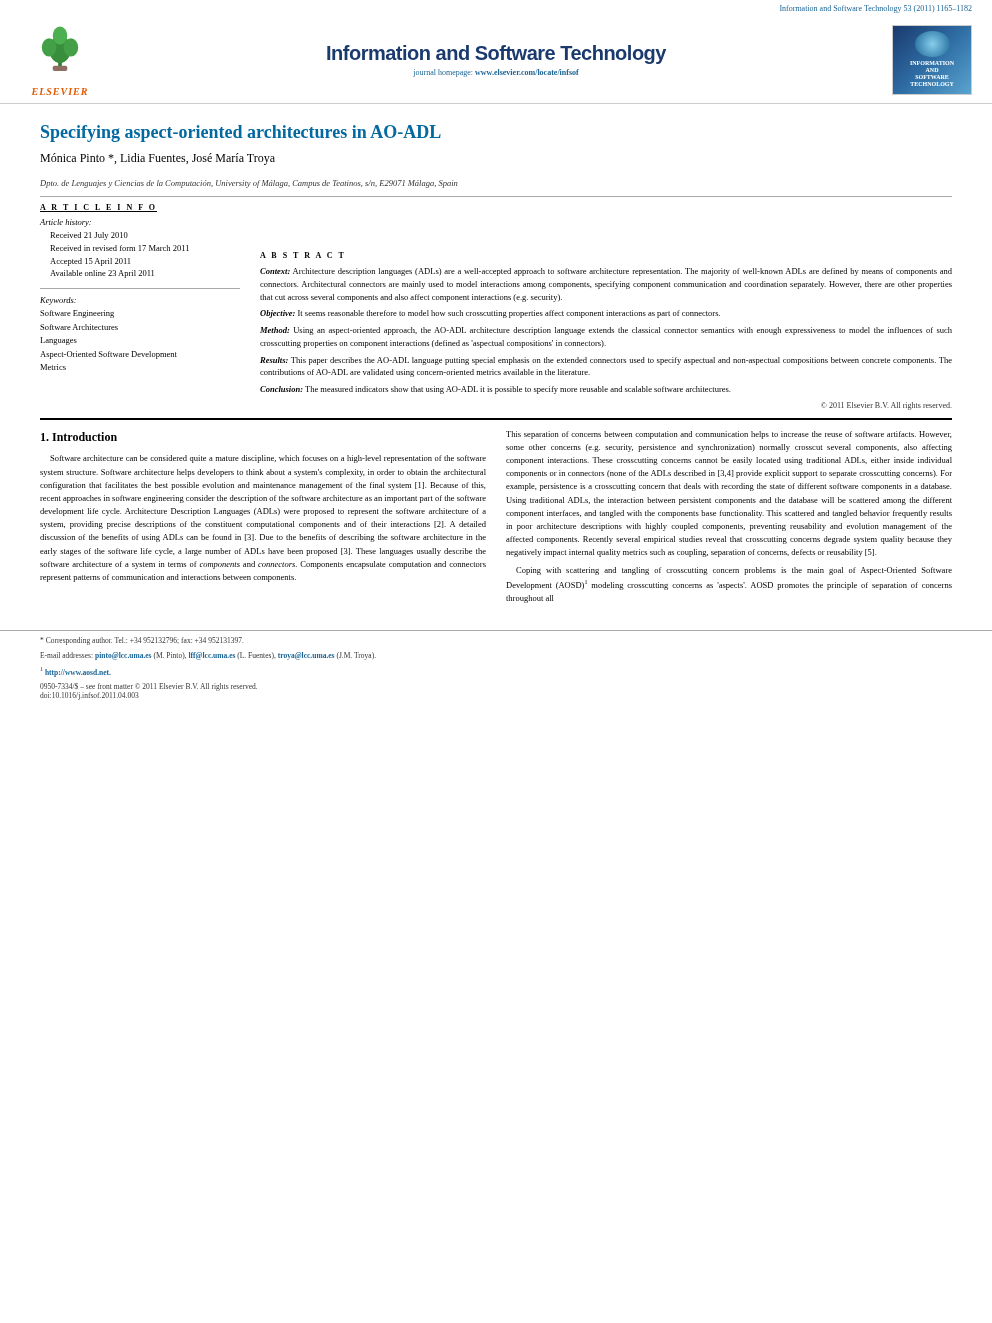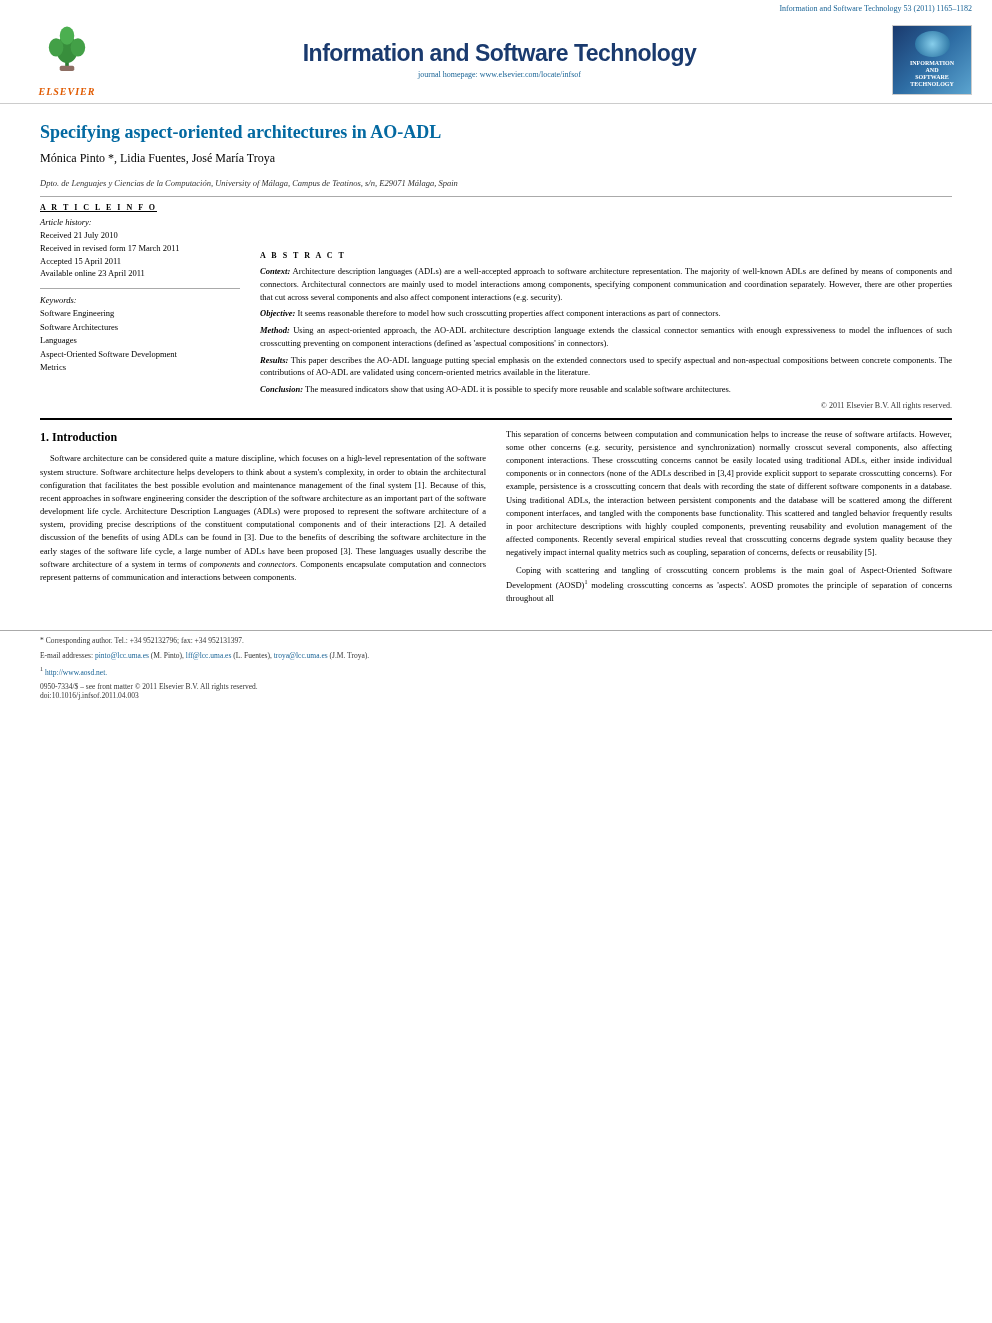--- a/index.html
+++ b/index.html
@@ -8,21 +8,21 @@
       font-family: "Times New Roman", Times, serif;
       font-size: 9.5px;
       color: #000;
       width: 992px;
       min-height: 1323px;
     }
 
     
     .top-header {
       border-bottom: 1px solid #ccc;
-      padding: 4px 20px 0 27px;
+      padding: 4px 20px 0 20px;
     }
     .journal-ref {
       text-align: right;
       font-size: 8px;
       color: #1a6496;
       padding-bottom: 3px;
     }
     .journal-banner {
       display: flex;
       align-items: center;
@@ -53,21 +53,21 @@
     }
     .sciencedirect-link {
       font-size: 8px;
       color: #555;
       margin-bottom: 3px;
     }
     .sciencedirect-link span {
       color: #f47920;
     }
     .journal-title-banner {
-      font-size: 23px;
+      font-size: 20px;
       font-weight: bold;
       color: #1a3a6e;
       font-family: Arial, sans-serif;
       letter-spacing: -0.5px;
     }
     .journal-homepage {
       font-size: 8px;
       color: #555;
       margin-top: 3px;
     }
@@ -157,20 +157,21 @@
       margin-bottom: 8px;
     }
     .info-label {
       font-style: italic;
       font-size: 8.5px;
       margin-bottom: 2px;
     }
     .info-content {
       font-size: 8.5px;
       line-height: 1.5;
+      margin-left: 10px;
     }
     .keywords-list {
       font-size: 8.5px;
       line-height: 1.6;
     }
 
     
     .abstract-col {
       flex: 1;
       font-size: 8.5px;
@@ -254,21 +255,21 @@
     }
     .issn-line {
       font-size: 7.5px;
       color: #333;
       margin-top: 4px;
     }
 
     
     sup { font-size: 6px; }
 
-    .blue-link { color: #1a6496; }
+    .blue-link { color: #1a6496; font-weight: bold; }
   </style>
 </head>
 <body>
 
 <div class="top-header">
   <div class="journal-ref">Information and Software Technology 53 (2011) 1165–1182</div>
   <div class="journal-banner">
 
     <div class="elsevier-logo">
       <svg class="elsevier-tree" viewBox="0 0 60 55">
@@ -339,21 +340,21 @@
         <p>
           <span class="abstract-label">Context:</span>
           <span>Architecture description languages (ADLs) are a well-accepted approach to software architecture representation. The majority of well-known ADLs are defined by means of components and connectors. Architectural connectors are mainly used to model interactions among components, specifying component communication and coordination separately. However, there are other properties that cut across several components and also affect component interactions (e.g. security).</span>
         </p>
         <p>
           <span class="abstract-label">Objective:</span>
           <span>It seems reasonable therefore to model how such crosscutting properties affect component interactions as part of connectors.</span>
         </p>
         <p>
           <span class="abstract-label">Method:</span>
-          <span>Using an aspect-oriented approach, the AO-ADL architecture description language extends the classical connector semantics with enough expressiveness to model the influences of such crosscutting preventing on component interactions (defined as 'aspectual compositions' in connectors).</span>
+          <span>Using an aspect-oriented approach, the AO-ADL architecture description language extends the classical connector semantics with enough expressiveness to model the influences of such crosscutting properties on component interactions (defined as 'aspectual compositions' in connectors).</span>
         </p>
         <p>
           <span class="abstract-label">Results:</span>
           <span>This paper describes the AO-ADL language putting special emphasis on the extended connectors used to specify aspectual and non-aspectual compositions between concrete components. The contributions of AO-ADL are validated using concern-oriented metrics available in the literature.</span>
         </p>
         <p>
           <span class="abstract-label">Conclusion:</span>
           <span>The measured indicators show that using AO-ADL it is possible to specify more reusable and scalable software architectures.</span>
         </p>
       </div>

